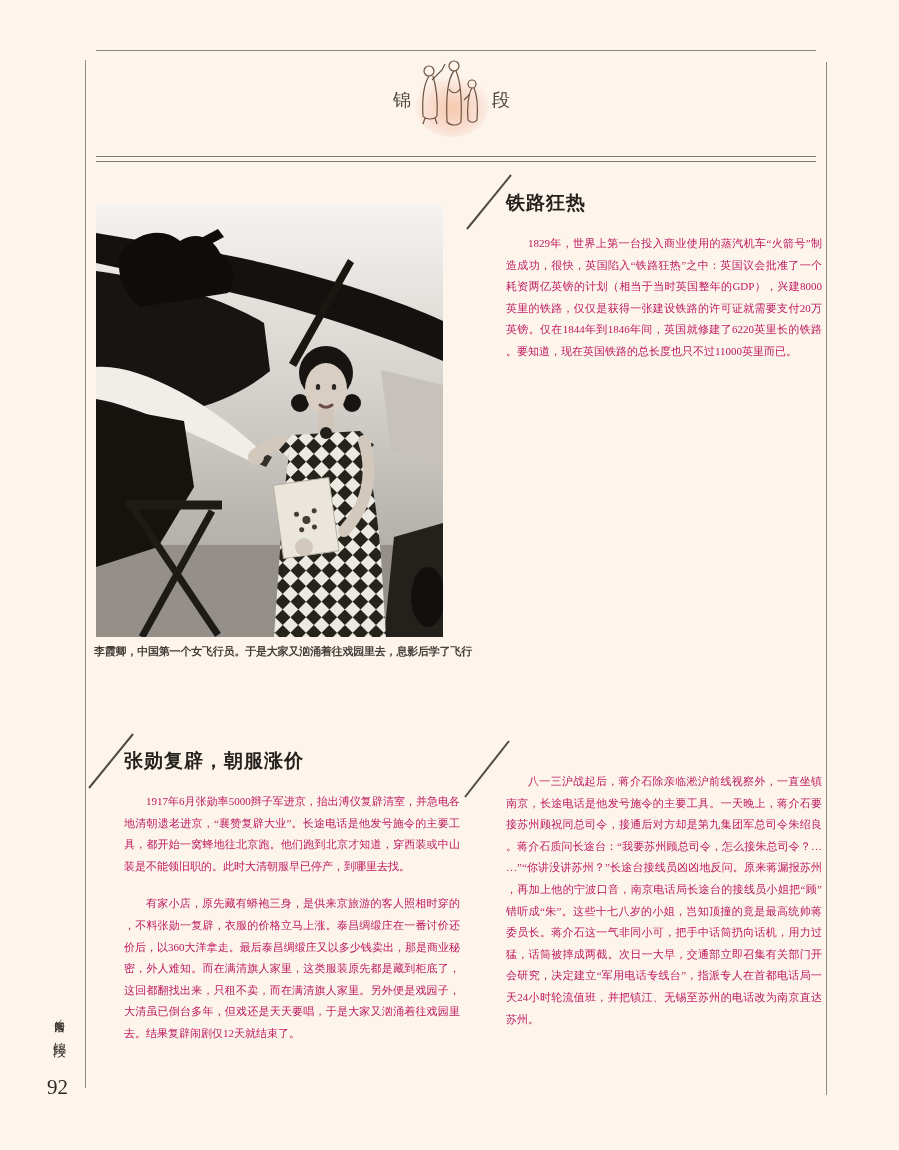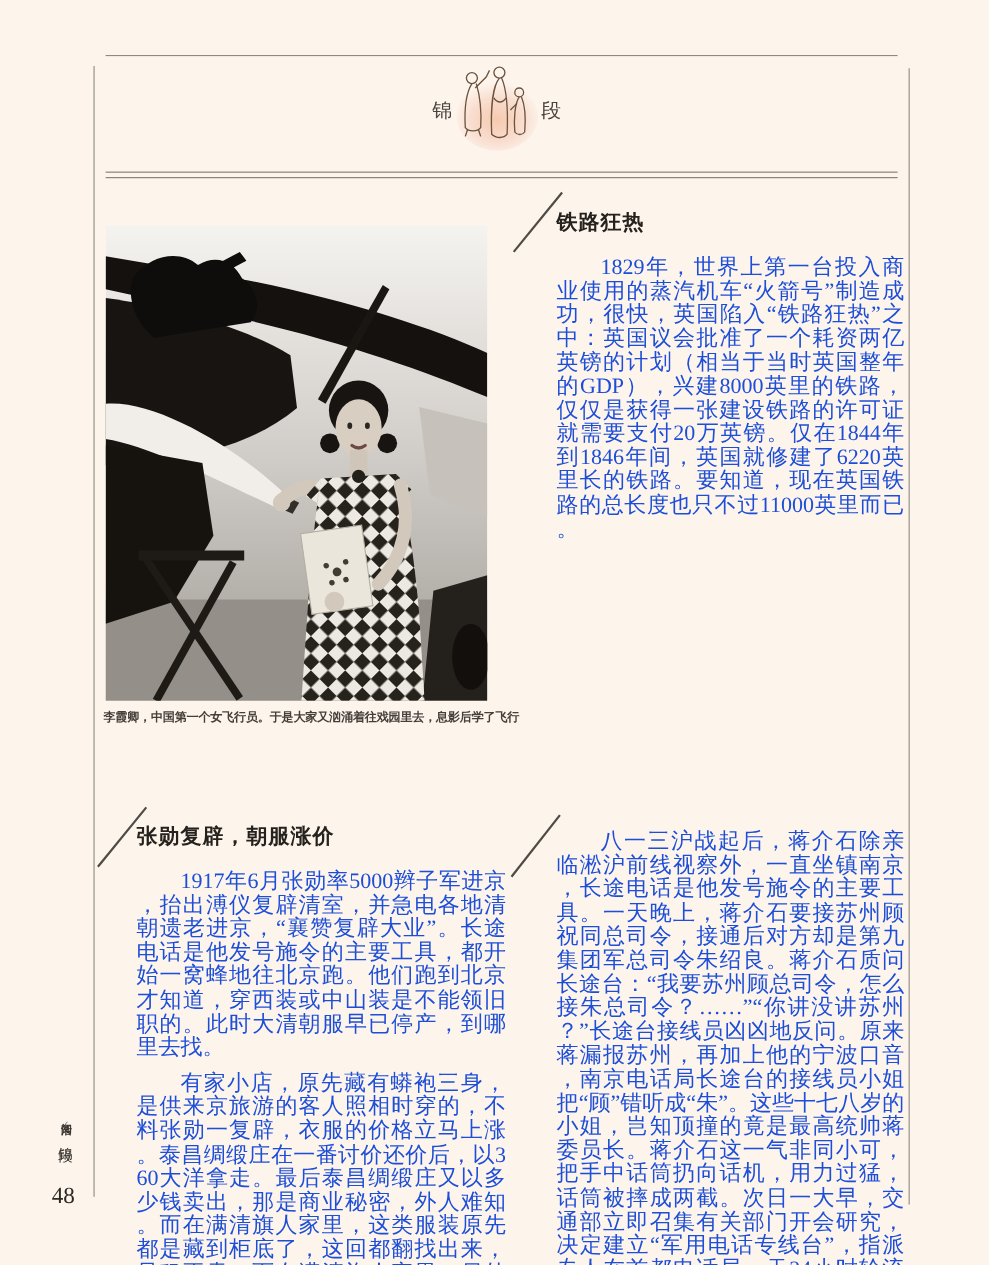--- a/index.html
+++ b/index.html
@@ -32,24 +32,24 @@
     font-family:"Liberation Sans","DejaVu Sans",sans-serif;
     font-weight:700;font-size:11px;letter-spacing:-0.2px;color:#453f3a;}
 
   
   .article{position:absolute;}
   .article h2{
     margin:0 0 17px 0;font-size:19px;font-weight:700;color:#25221e;
     letter-spacing:1px;line-height:26px;
   }
   .article p{
-    margin:0 0 11px 0;font-size:20px;line-height:21.6px;
+    margin:16px 0 11px 0;font-size:11px;line-height:21.6px;
     text-align:justify;text-justify:inter-character;
     word-break:break-all;line-break:anywhere;
-    text-indent:2em;color:#1d4ed8;
+    text-indent:2em;color:#be185d;
   }
   .art-railway{left:506px;top:190px;width:316px;}
   .art-zhang{left:124px;top:748px;width:336px;}
   .art-clash{left:506px;top:755px;width:316px;}
   .slash{position:absolute;}
 
   
   .side-tag{position:absolute;left:46px;top:1013px;width:26px;
     display:flex;flex-direction:column;align-items:center;color:#3b3732;}
   .side-tag .small{writing-mode:vertical-rl;text-orientation:upright;
@@ -203,15 +203,15 @@
 
   <div class="article art-clash">
     <p>八一三沪战起后，蒋介石除亲临淞沪前线视察外，一直坐镇南京，长途电话是他发号施令的主要工具。一天晚上，蒋介石要接苏州顾祝同总司令，接通后对方却是第九集团军总司令朱绍良。蒋介石质问长途台：“我要苏州顾总司令，怎么接朱总司令？……”“你讲没讲苏州？”长途台接线员凶凶地反问。原来蒋漏报苏州，再加上他的宁波口音，南京电话局长途台的接线员小姐把“顾”错听成“朱”。这些十七八岁的小姐，岂知顶撞的竟是最高统帅蒋委员长。蒋介石这一气非同小可，把手中话筒扔向话机，用力过猛，话筒被摔成两截。次日一大早，交通部立即召集有关部门开会研究，决定建立“军用电话专线台”，指派专人在首都电话局一天24小时轮流值班，并把镇江、无锡至苏州的电话改为南京直达苏州。</p>
   </div>
 
   <div class="side-tag">
     <span class="small">阅活</span>
     <span class="sep">/</span>
     <span class="big">锦段</span>
   </div>
-  <div class="page-num">48</div>
+  <div class="page-num">92</div>
 
 </div>
 
 </body></html>

